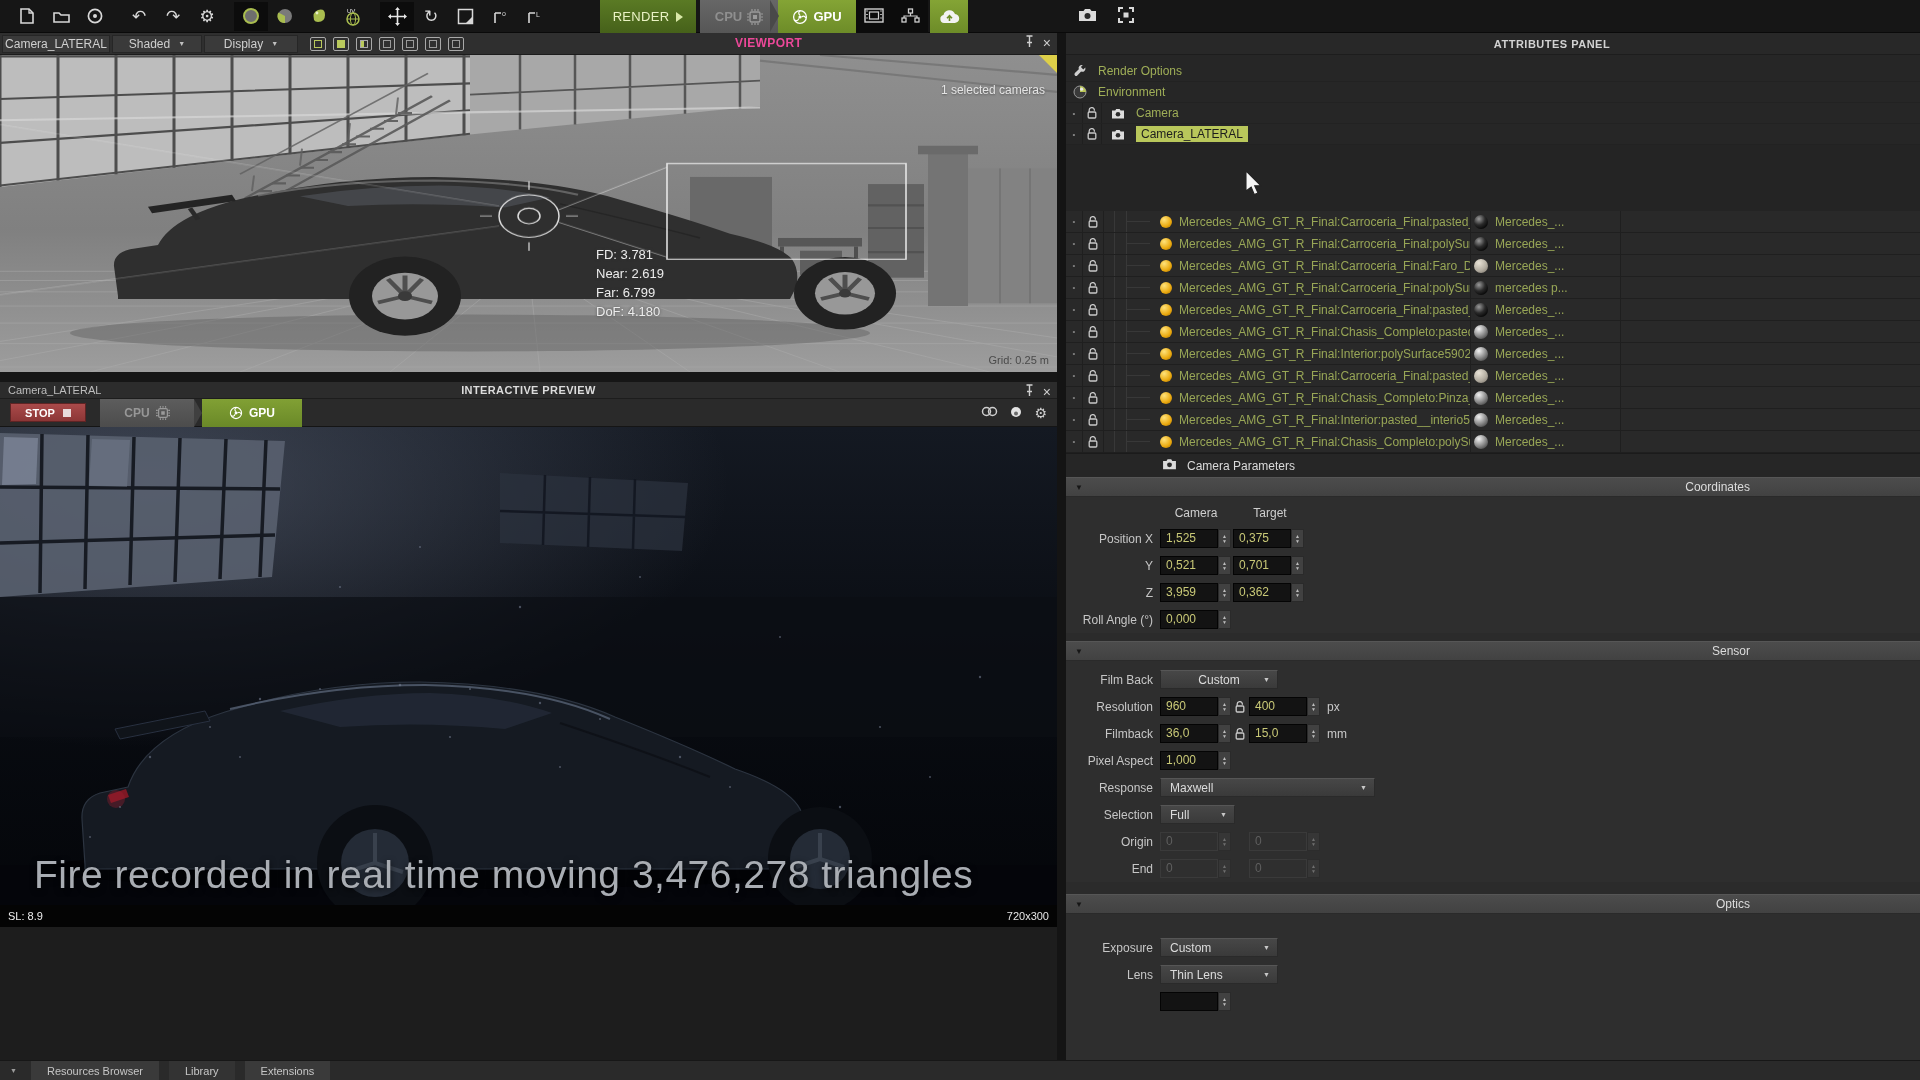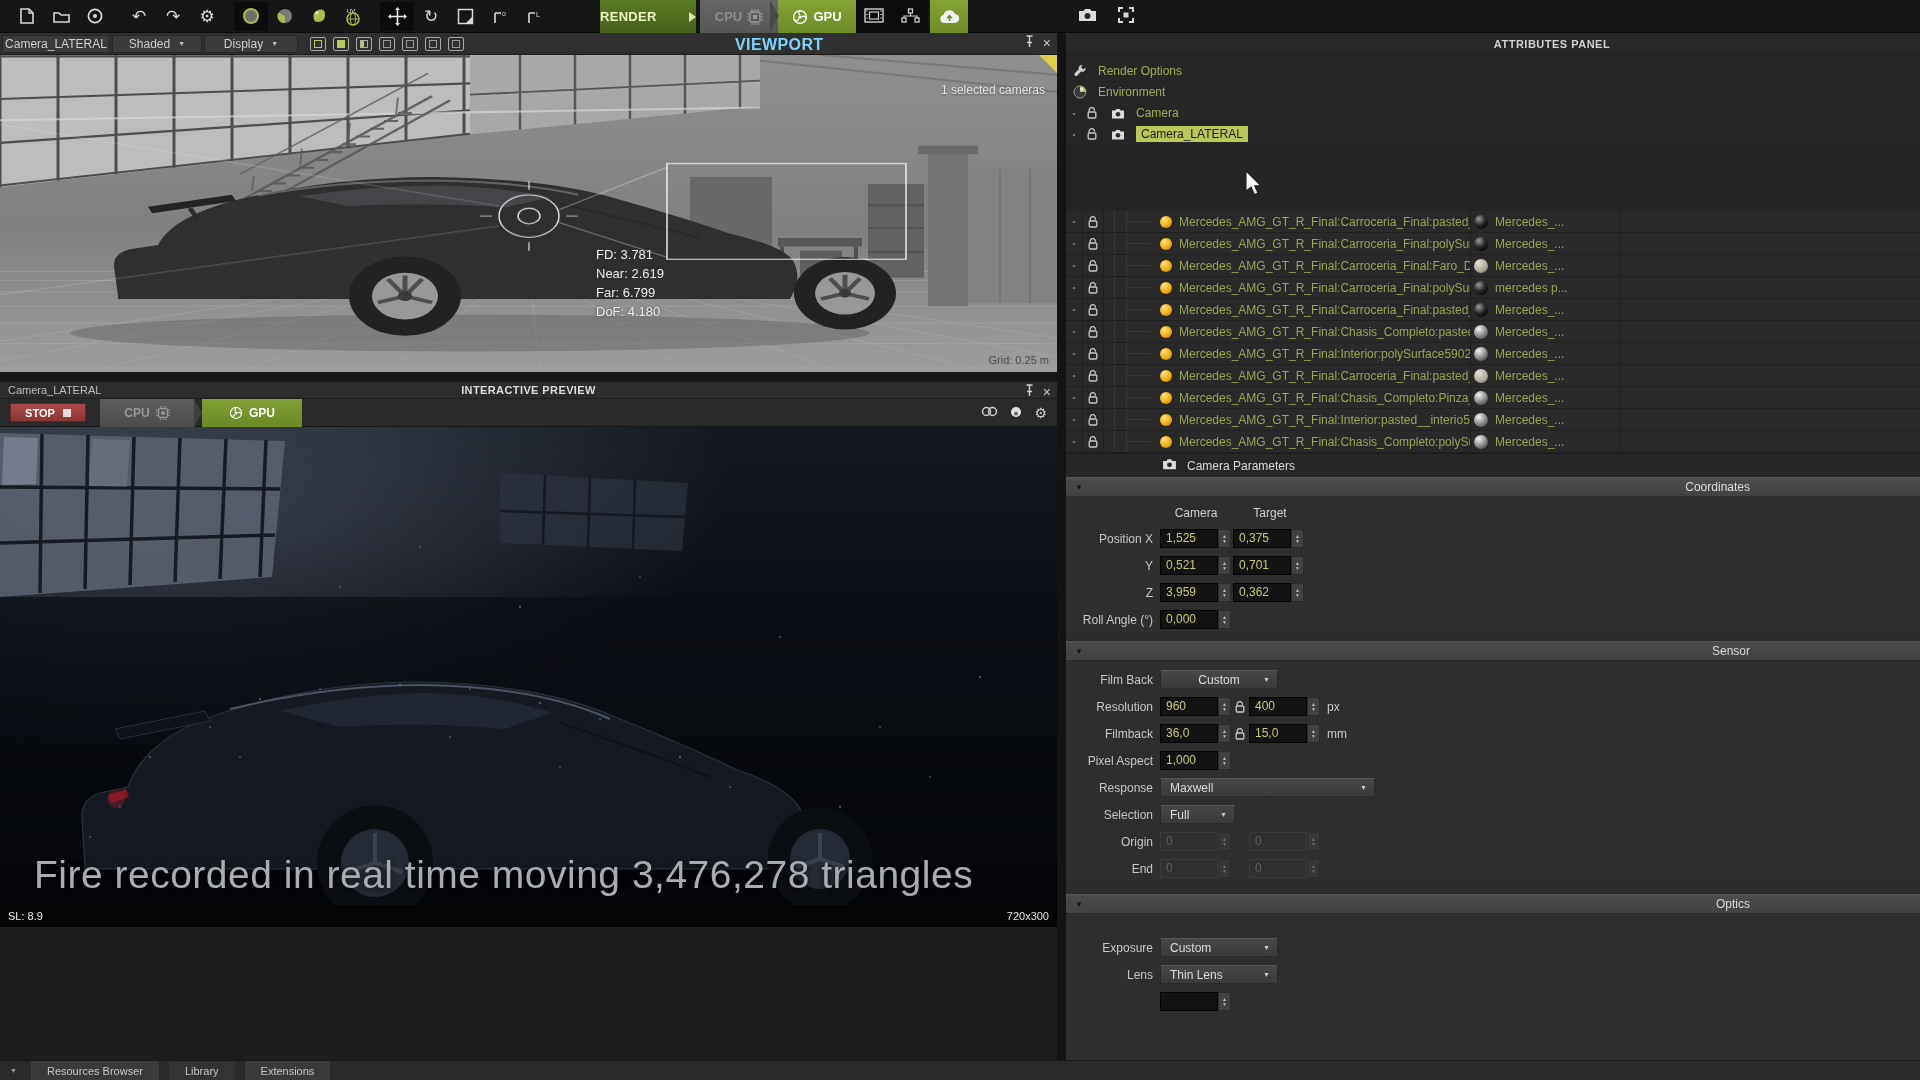--- a/index.html
+++ b/index.html
@@ -6,21 +6,21 @@
 html,body{width:1920px;height:1080px;overflow:hidden}
 body{background:#1d1d1d;font-family:"Liberation Sans",sans-serif;color:#c8c8c8;font-size:12px;position:relative}
 .app{position:absolute;inset:0}
 
 
 #toolbar{position:absolute;left:0;top:0;width:1920px;height:33px;background:#161616;border-bottom:1px solid #0a0a0a;display:flex;align-items:center}
 .tbtn{width:34px;height:29px;display:flex;align-items:center;justify-content:center;color:#d5d5d5;flex:none}
 .tbtn.active{background:#0c0c0c}
 .tb-uni{font-size:17px;line-height:1;color:#d8d8d8}
 .tb-gap{width:10px;flex:none}
-.render-btn{position:absolute;left:600px;top:0;width:96px;height:33px;background:linear-gradient(#5a7a24,#46611a);display:flex;align-items:center;justify-content:space-between;gap:7px;color:#eaf2c4;font-weight:bold;font-size:13px;letter-spacing:.3px}
+.render-btn{position:absolute;left:600px;top:0;width:96px;height:33px;background:linear-gradient(#5a7a24,#46611a);display:flex;align-items:center;justify-content:center;gap:7px;color:#eaf2c4;font-weight:normal;font-size:13px;letter-spacing:.3px}
 .render-play{width:0;height:0;border-left:7px solid #d9e8a8;border-top:5px solid transparent;border-bottom:5px solid transparent}
 .cpu-tile{position:absolute;left:700px;top:0;width:78px;height:33px;background:linear-gradient(#676767,#565656);display:flex;align-items:center;justify-content:center;gap:5px;color:#8f8f8f;font-weight:bold;font-size:13px}
 .gpu-tile{position:absolute;left:778px;top:0;width:78px;height:33px;background:linear-gradient(#84a435,#6d8c28);display:flex;align-items:center;justify-content:center;gap:5px;color:#fff;font-weight:bold;font-size:13px}
 .gpu-notch{position:absolute;left:770px;top:0;width:0;height:0;border-top:16.5px solid transparent;border-bottom:16.5px solid transparent;border-left:9px solid #494949;z-index:2}
 .media-tile{position:absolute;left:856px;top:0;width:72px;height:33px;background:#0c0c0c;display:flex;align-items:center;justify-content:space-around}
 .cloud-tile{position:absolute;left:930px;top:0;width:38px;height:33px;background:linear-gradient(#84a435,#6d8c28);display:flex;align-items:center;justify-content:center}
 .cap-group{position:absolute;left:1068px;top:0;width:76px;height:33px;display:flex;align-items:center;justify-content:space-around}
 
 
 #left{position:absolute;left:0;top:33px;width:1057px;height:1024px}
@@ -29,21 +29,21 @@
 
 #vbar{position:relative;height:22px;background:#2f2f2f;border-bottom:1px solid #1c1c1c;display:flex;align-items:center}
 .vdrop{height:18px;background:#3a3a3a;border:1px solid #262626;display:flex;align-items:center;justify-content:center;gap:8px;color:#cfcfcf;font-size:12px;margin-left:2px;padding:0 8px;overflow:hidden;white-space:nowrap}
 .vdrop .arr{font-size:7px;color:#c0c0c0}
 .vicons{display:flex;gap:7px;margin-left:12px}
 .vic{width:16px;height:14px;border:1px solid #a9a9a9;border-radius:2px;position:relative;background:#2f2f2f}
 .vic i{position:absolute;left:3px;top:2px;width:8px;height:8px;border:1px solid #9a9a9a}
 .vic.f i{background:#b9c95c;border-color:#b9c95c}
 .vic.o i{border-color:#b9c95c}
 .vic.h i{background:linear-gradient(90deg,#b9c95c 55%,transparent 55%);border-color:#a9a9a9}
-#vtitle{position:absolute;left:735px;top:3px;font-size:16px;font-weight:bold;color:#7dd3fc;letter-spacing:.4px}
+#vtitle{position:absolute;left:735px;top:3px;font-size:12px;font-weight:bold;color:#ec4899;letter-spacing:.4px}
 .bar-right{position:absolute;right:6px;top:2px;display:flex;gap:9px;align-items:center;color:#cfcfcf}
 .xmark{font-size:14px;line-height:1;color:#cfcfcf}
 
 
 #vscene{position:relative;height:317px;background:#848484;overflow:hidden}
 #vscene svg.bgfill{position:absolute;inset:0;width:100%;height:100%}
 .vp-overlay{position:absolute;left:596px;top:190px;color:#ececec;font-size:13px;line-height:19px;text-shadow:0 0 3px rgba(60,60,60,.8)}
 .vp-selected{position:absolute;right:12px;top:28px;color:#e4e4e4;font-size:12px;text-shadow:0 1px 2px rgba(70,70,70,.7)}
 .vp-grid{position:absolute;right:8px;bottom:6px;color:#4a4a4a;font-size:11px}
 .corner-flag{position:absolute;right:0;top:0;width:0;height:0;border-top:18px solid #ddcf49;border-left:18px solid transparent}

